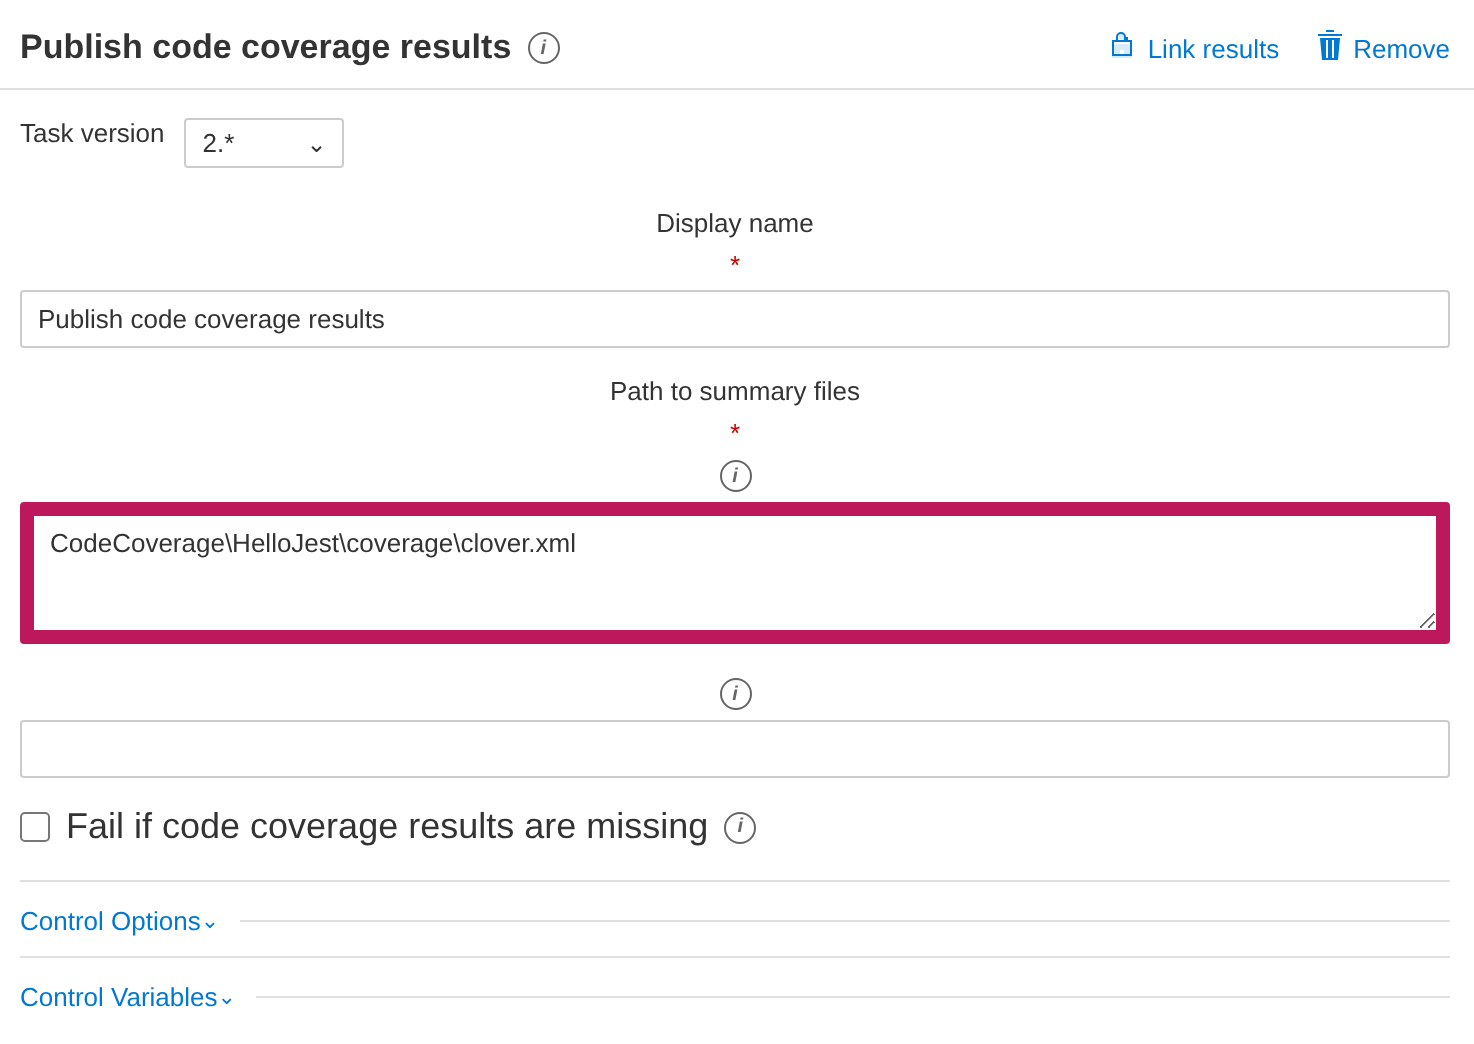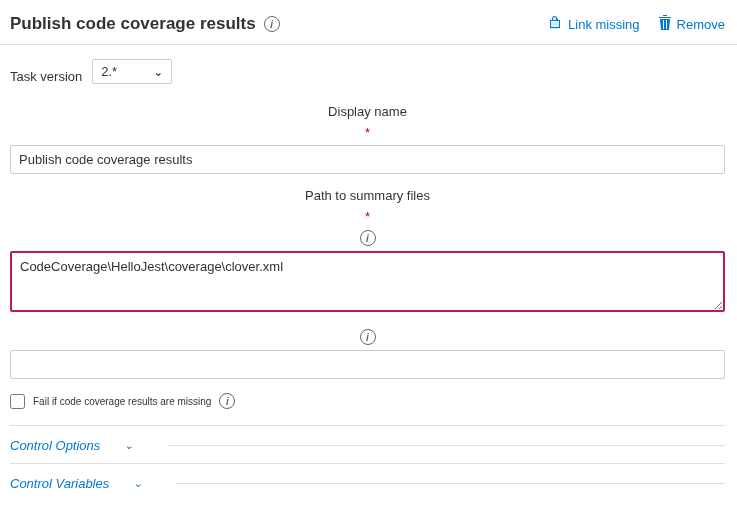--- a/index.html
+++ b/index.html
@@ -67,21 +67,21 @@
     .action-icon {
       font-size: 14px;
     }
 
     .content {
       padding: 14px 12px 0 10px;
     }
 
     .task-version-row {
       display: flex;
-      align-items: flex-end;
+      align-items: flex-start;
       gap: 10px;
       margin-bottom: 20px;
     }
 
     .task-version-label {
       font-size: 13px;
       color: #333;
     }
 
     .task-version-select {
@@ -122,21 +122,21 @@
       border-radius: 2px;
       padding: 6px 8px;
       font-size: 13px;
       font-family: "Segoe UI", sans-serif;
       color: #333;
       outline: none;
     }
 
     .form-textarea {
       width: 100%;
-      border: 2px solid #be185d;
+      border: 7px solid #be185d;
       border-radius: 2px;
       padding: 6px 8px;
       font-size: 13px;
       font-family: "Segoe UI", sans-serif;
       color: #333;
       resize: vertical;
       min-height: 60px;
       outline: none;
     }
 
@@ -148,37 +148,36 @@
     }
 
     .checkbox-input {
       width: 15px;
       height: 15px;
       border: 1px solid #999;
       cursor: pointer;
     }
 
     .checkbox-label {
-      font-size: 10px;
+      font-size: 18px;
       color: #333;
     }
 
     .collapsible-section {
       padding: 12px 0 10px 0;
       border-top: 1px solid #e0e0e0;
     }
 
     .collapsible-header {
       display: flex;
       align-items: center;
-      gap: 24px;
-      cursor: pointer;
-      font-size: 13px;
-      color: #0078d4;
-      font-style: italic;
+      gap: 0;
+      cursor: pointer;
+      font-size: 13px;
+      color: #0078d4;
     }
 
     .chevron-icon {
       font-size: 11px;
       color: #0078d4;
     }
 
     .divider-line {
       flex: 1;
       height: 1px;
@@ -200,21 +199,21 @@
     <span class="info-icon" title="Info">i</span>
   </div>
   <div class="header-actions">
     <a class="action-link">
       <span class="action-icon">
         <svg width="16" height="16" viewBox="0 0 16 16" fill="#0078d4">
           <path d="M6.5 3.5a1.5 1.5 0 0 1 3 0v1h-3v-1zM3 7h10v7H3V7zm4 3v3h2v-3H7z" opacity="0.15"></path>
           <path d="M10 3.5A2.5 2.5 0 0 0 5 3.5V5H3v8h10V5h-2V3.5zm-4 0a1.5 1.5 0 0 1 3 0V5H6V3.5zM4 6h8v6H4V6z" fill="#0078d4"></path>
         </svg>
       </span>
-      <span>Link missing</span>
+      <span>Link results</span>
     </a>
     <a class="action-link">
       <span class="action-icon remove-icon">
         <svg width="14" height="16" viewBox="0 0 14 16" fill="#0078d4">
           <path d="M5 0h4v1H5V0zM1 2h12v1H1V2zm1 2h10l-1 11H3L2 4zm3 1v9h1V5H5zm3 0v9h1V5H8z" fill="#0078d4"></path>
         </svg>
       </span>
       <span>Remove</span>
     </a>
   </div>

